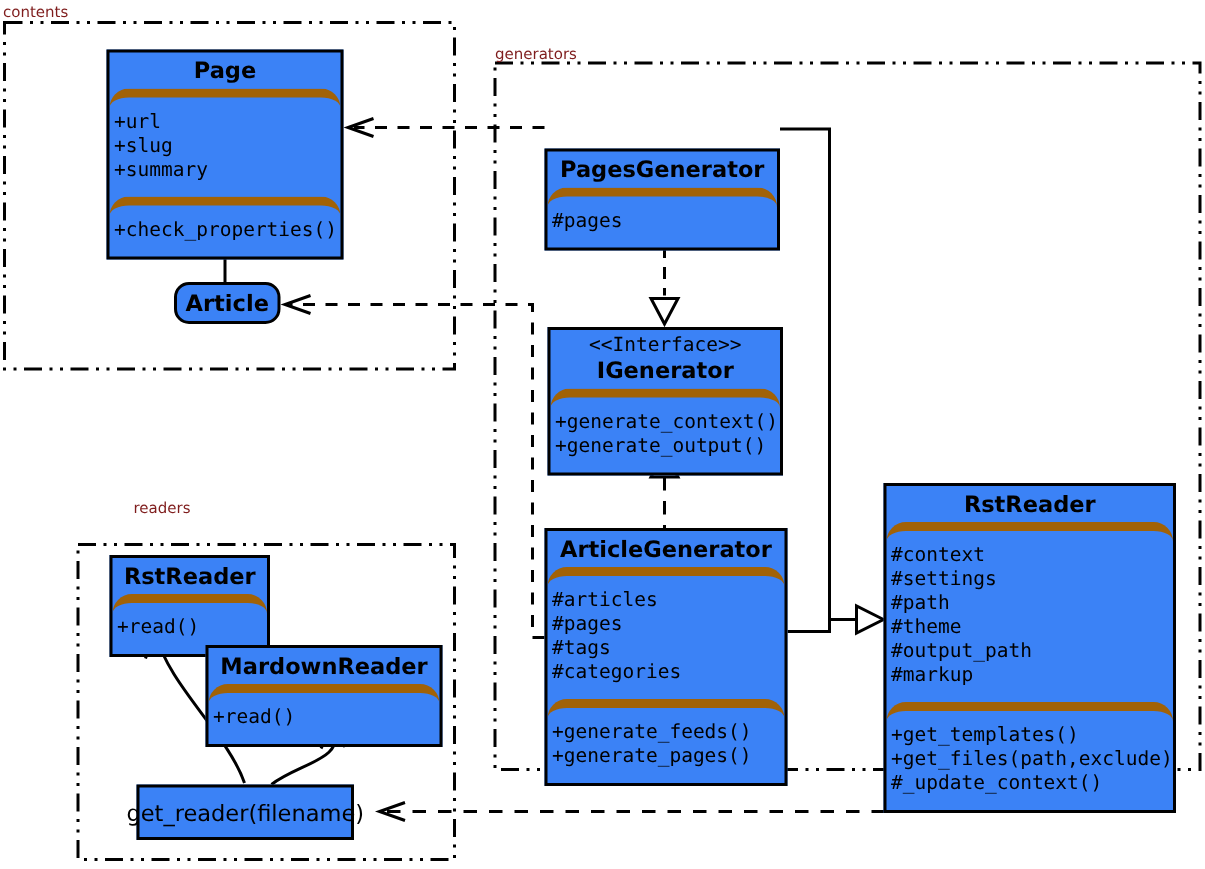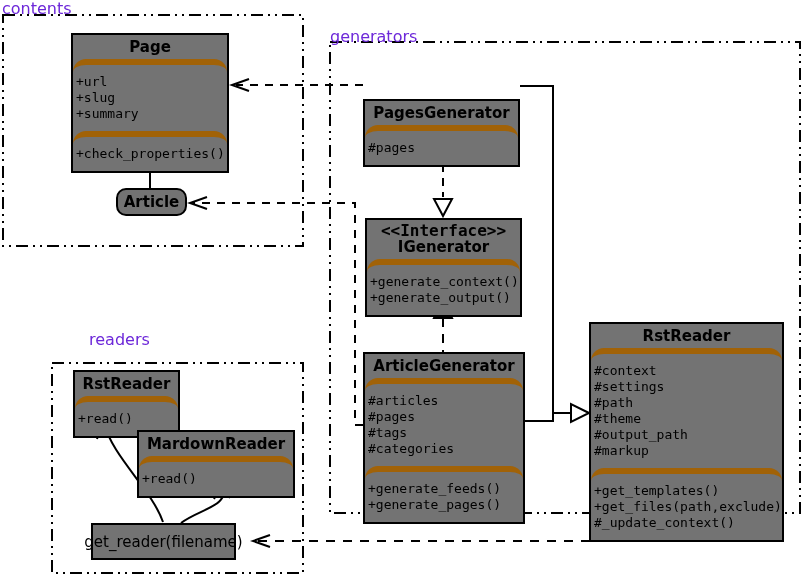--- a/index.html
+++ b/index.html
@@ -1,24 +1,24 @@
 <!DOCTYPE html>
 <html><head>
 <meta charset="utf-8">
 <style>
   html,body{margin:0;padding:0;background:#fff;}
   #diagram{position:relative;width:803px;height:579px;background:#ffffff;
            font-family:"DejaVu Sans",sans-serif;color:#000;overflow:hidden;}
   #edges{position:absolute;left:0;top:0;z-index:1;}
-  .pkg-label{position:absolute;z-index:3;font-size:16px;line-height:16px;
-             font-family:"DejaVu Sans",sans-serif;color:#6d28d9;white-space:nowrap;}
-  .cls{position:absolute;z-index:2;background:#737373;border:2px solid #000;box-sizing:border-box;}
+  .pkg-label{position:absolute;z-index:3;font-size:10px;line-height:16px;
+             font-family:"DejaVu Sans",sans-serif;color:#7f1d1d;white-space:nowrap;}
+  .cls{position:absolute;z-index:2;background:#3b82f6;border:2px solid #000;box-sizing:border-box;}
   .cls-title{font-family:"DejaVu Sans",sans-serif;font-weight:bold;font-size:15px;
              line-height:18px;text-align:center;padding:3px 3px;white-space:nowrap;}
-  .stereo{font-family:"DejaVu Sans Mono",monospace;font-weight:bold;font-size:16px;
+  .stereo{font-family:"DejaVu Sans Mono",monospace;font-weight:normal;font-size:13px;
           line-height:15px;text-align:center;white-space:nowrap;}
   .sec{border-top:6px solid #a16207;padding:9px 3px;border-radius:13px;}
   .row{font-family:"DejaVu Sans Mono",monospace;font-size:13px;line-height:16px;white-space:nowrap;}
   .plainbox{display:flex;align-items:center;justify-content:center;
             font-family:"DejaVu Sans",sans-serif;font-size:15px;white-space:nowrap;}
 </style>
 </head>
 <body>
 
 <div id="diagram">

